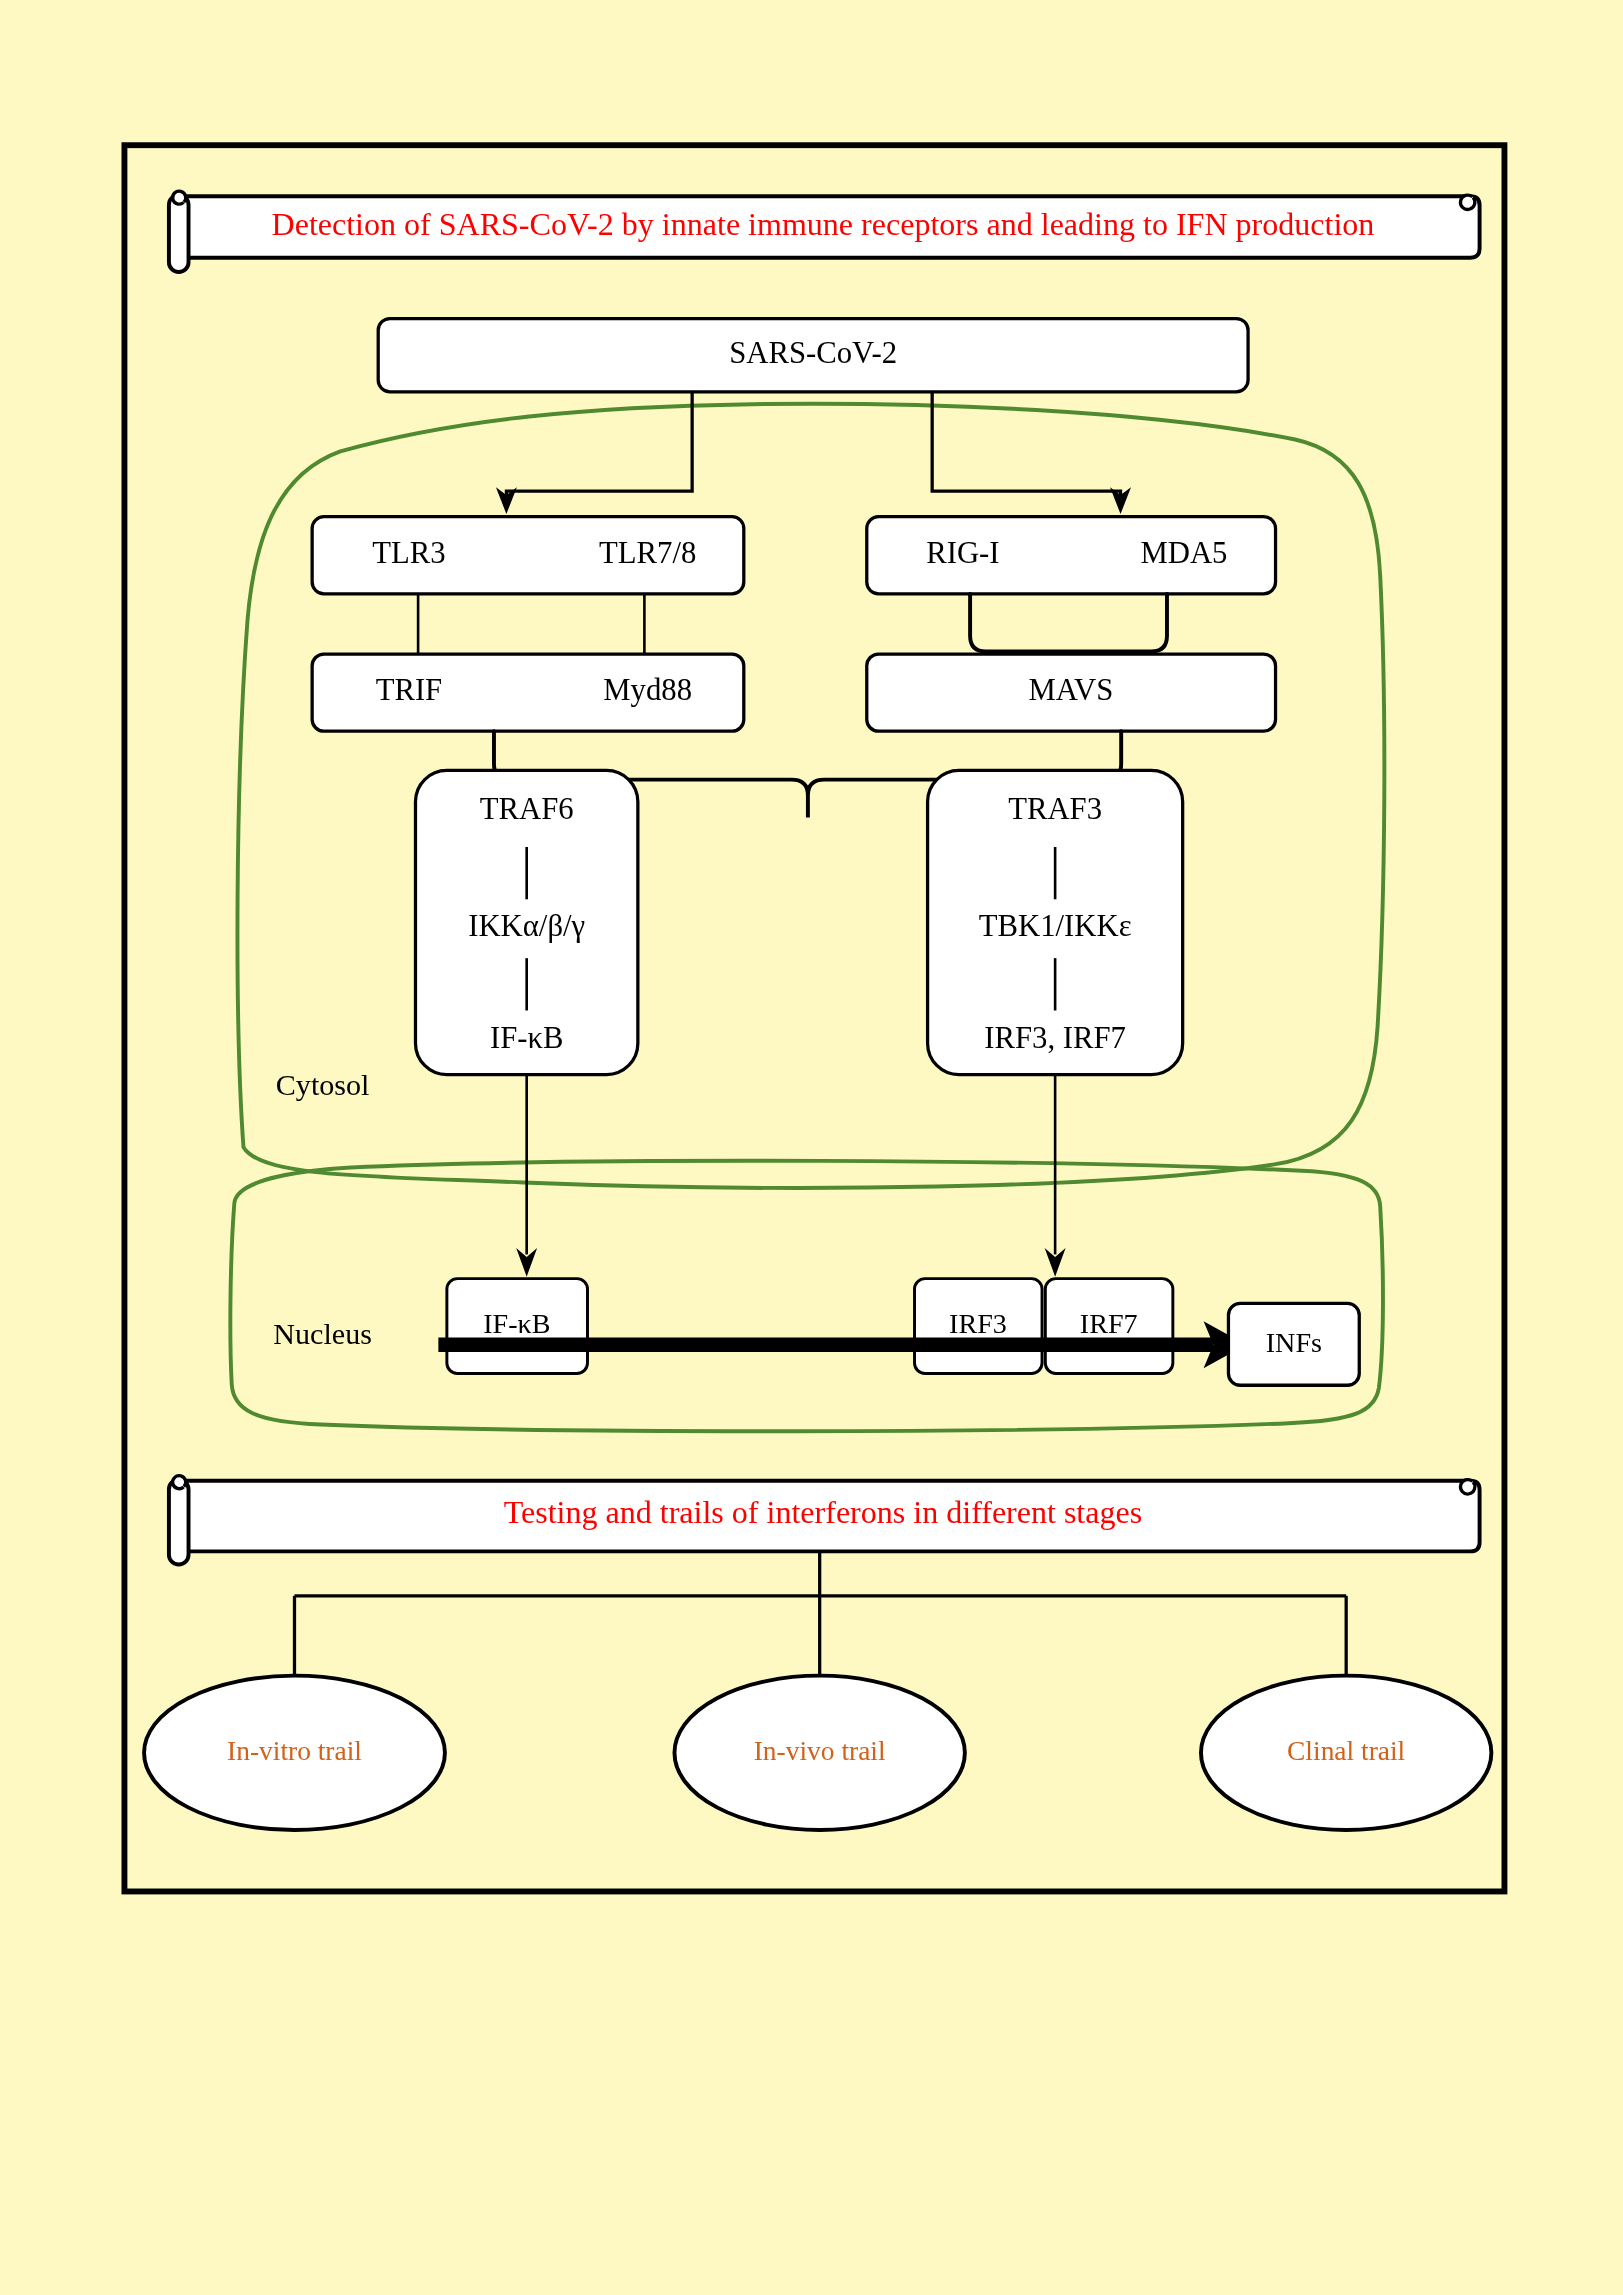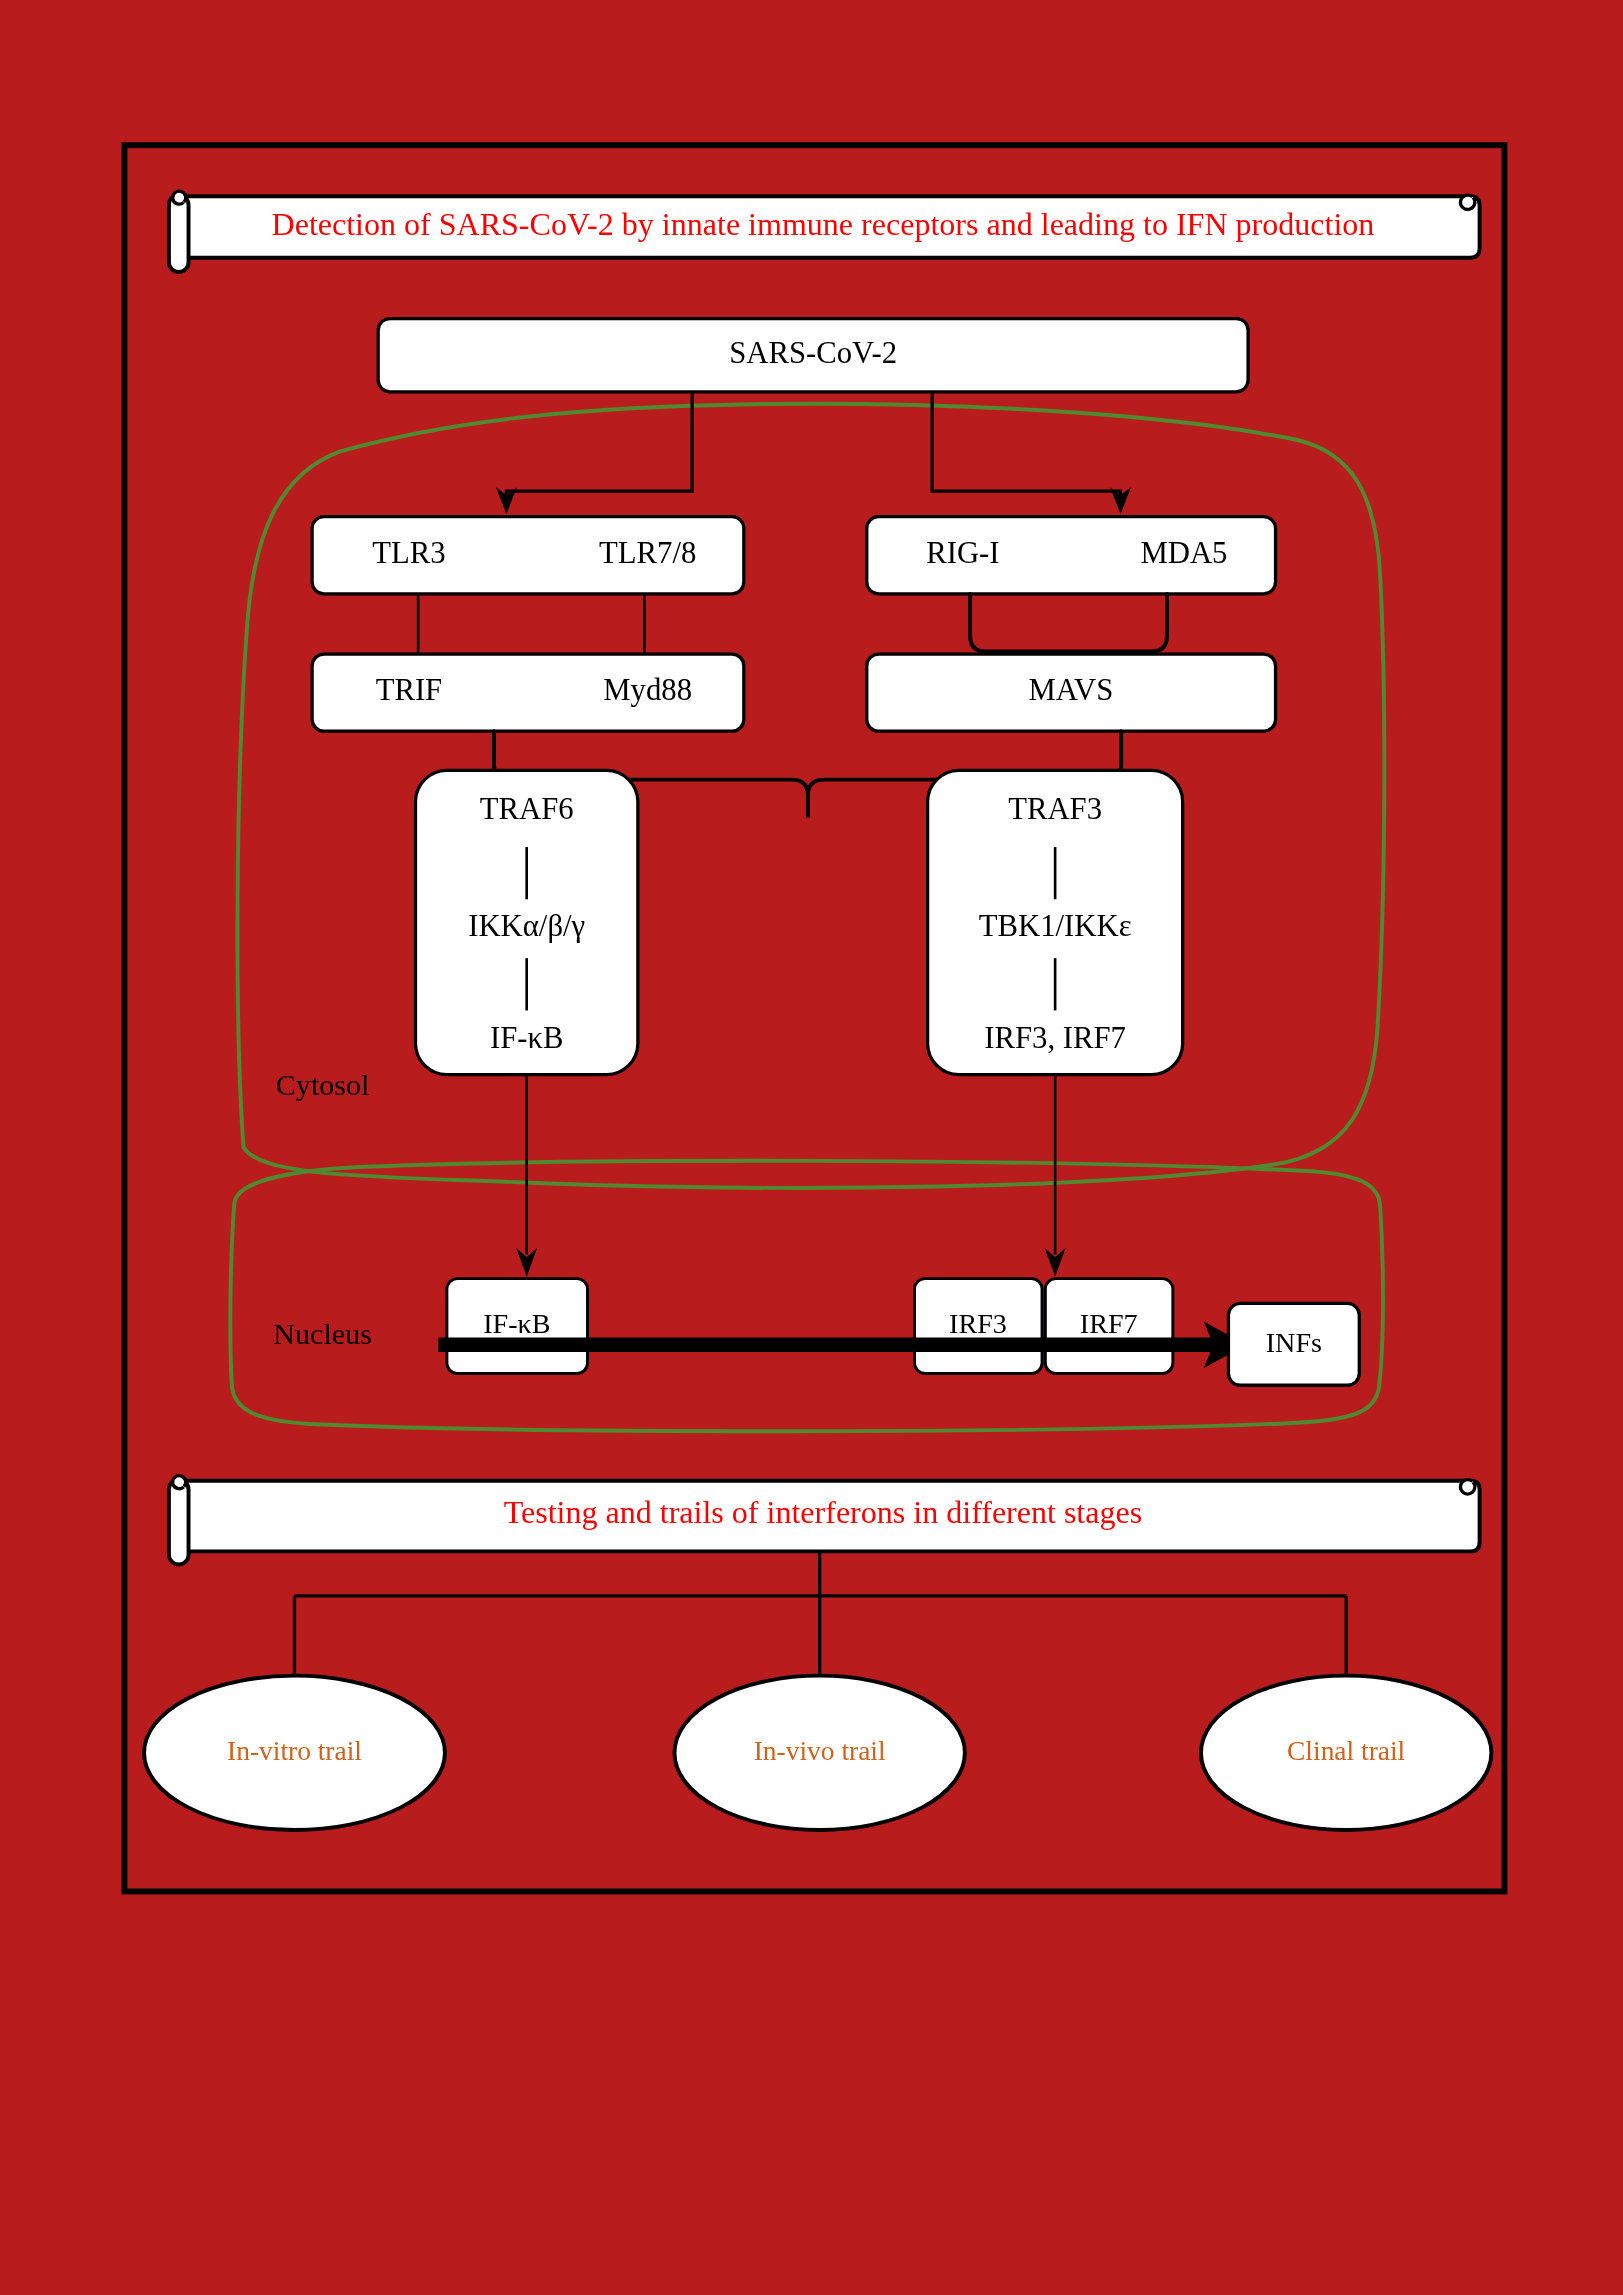--- a/index.html
+++ b/index.html
@@ -4,21 +4,21 @@
 <style>
   html, body {
     margin: 0;
     padding: 0;
     background: #ffffff;
   }
   #page {
     position: relative;
     width: 1623px;
     height: 2295px;
-    background: #b91c1c;
+    background: #fef9c3;
     overflow: hidden;
     font-family: "Liberation Serif", "DejaVu Serif", serif;
   }
   svg.diagram {
     position: absolute;
     top: 0;
     left: 0;
     width: 1623px;
     height: 2295px;
     display: block;

